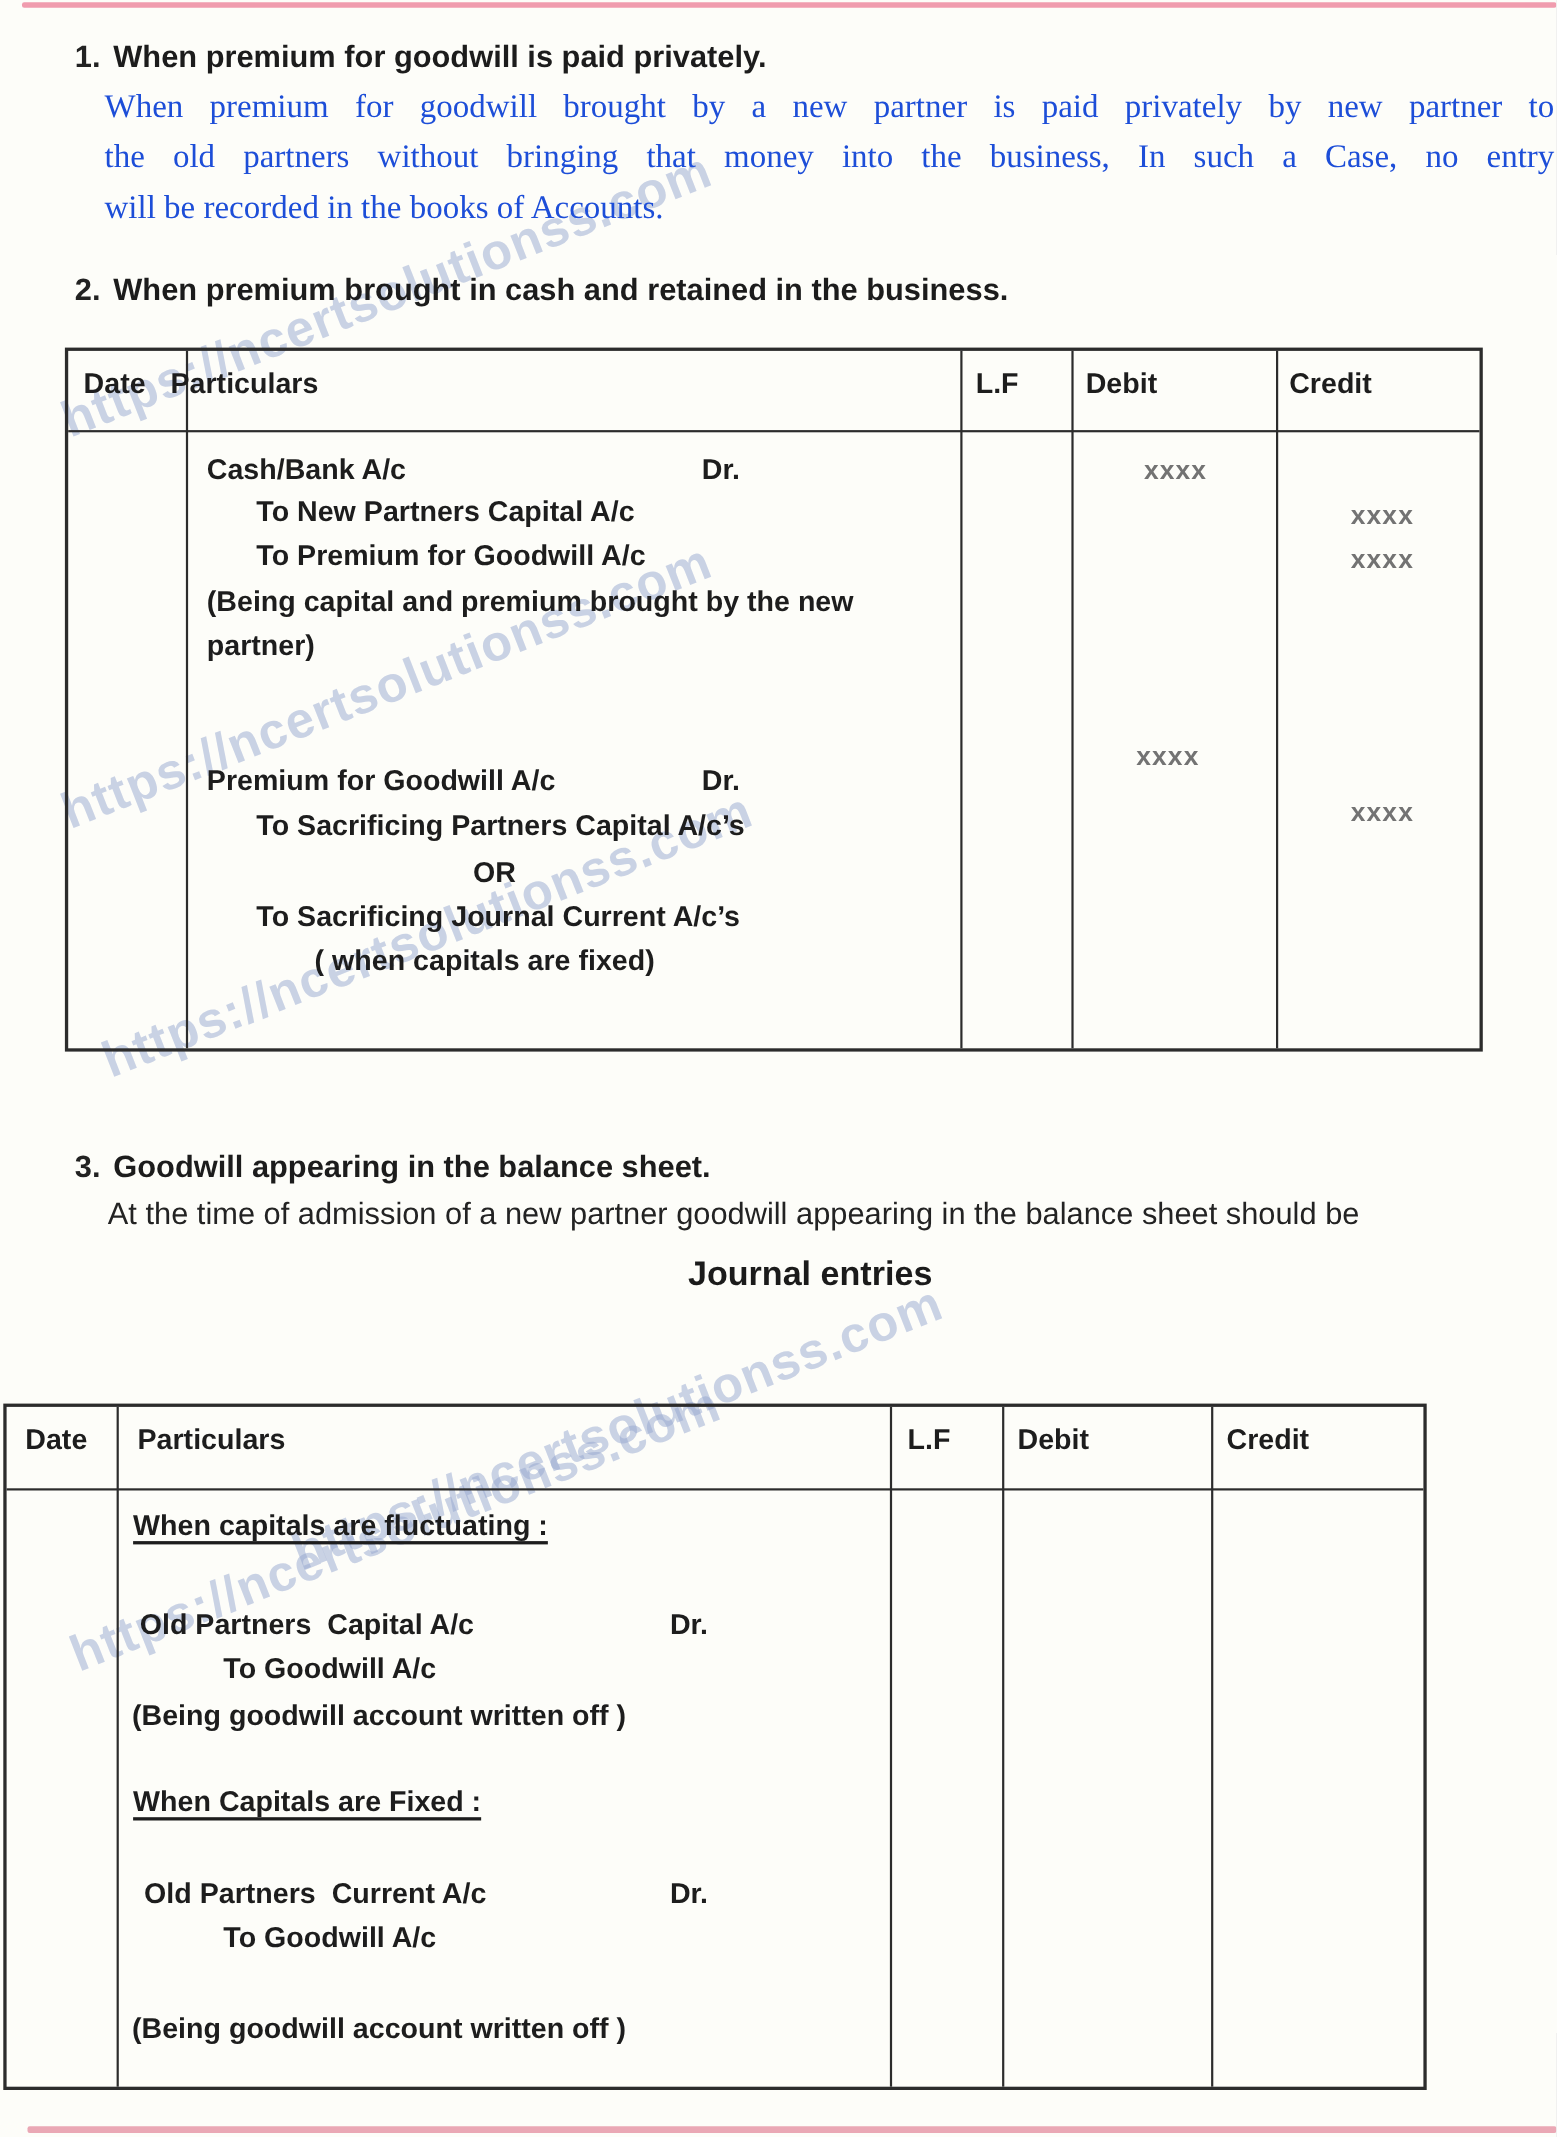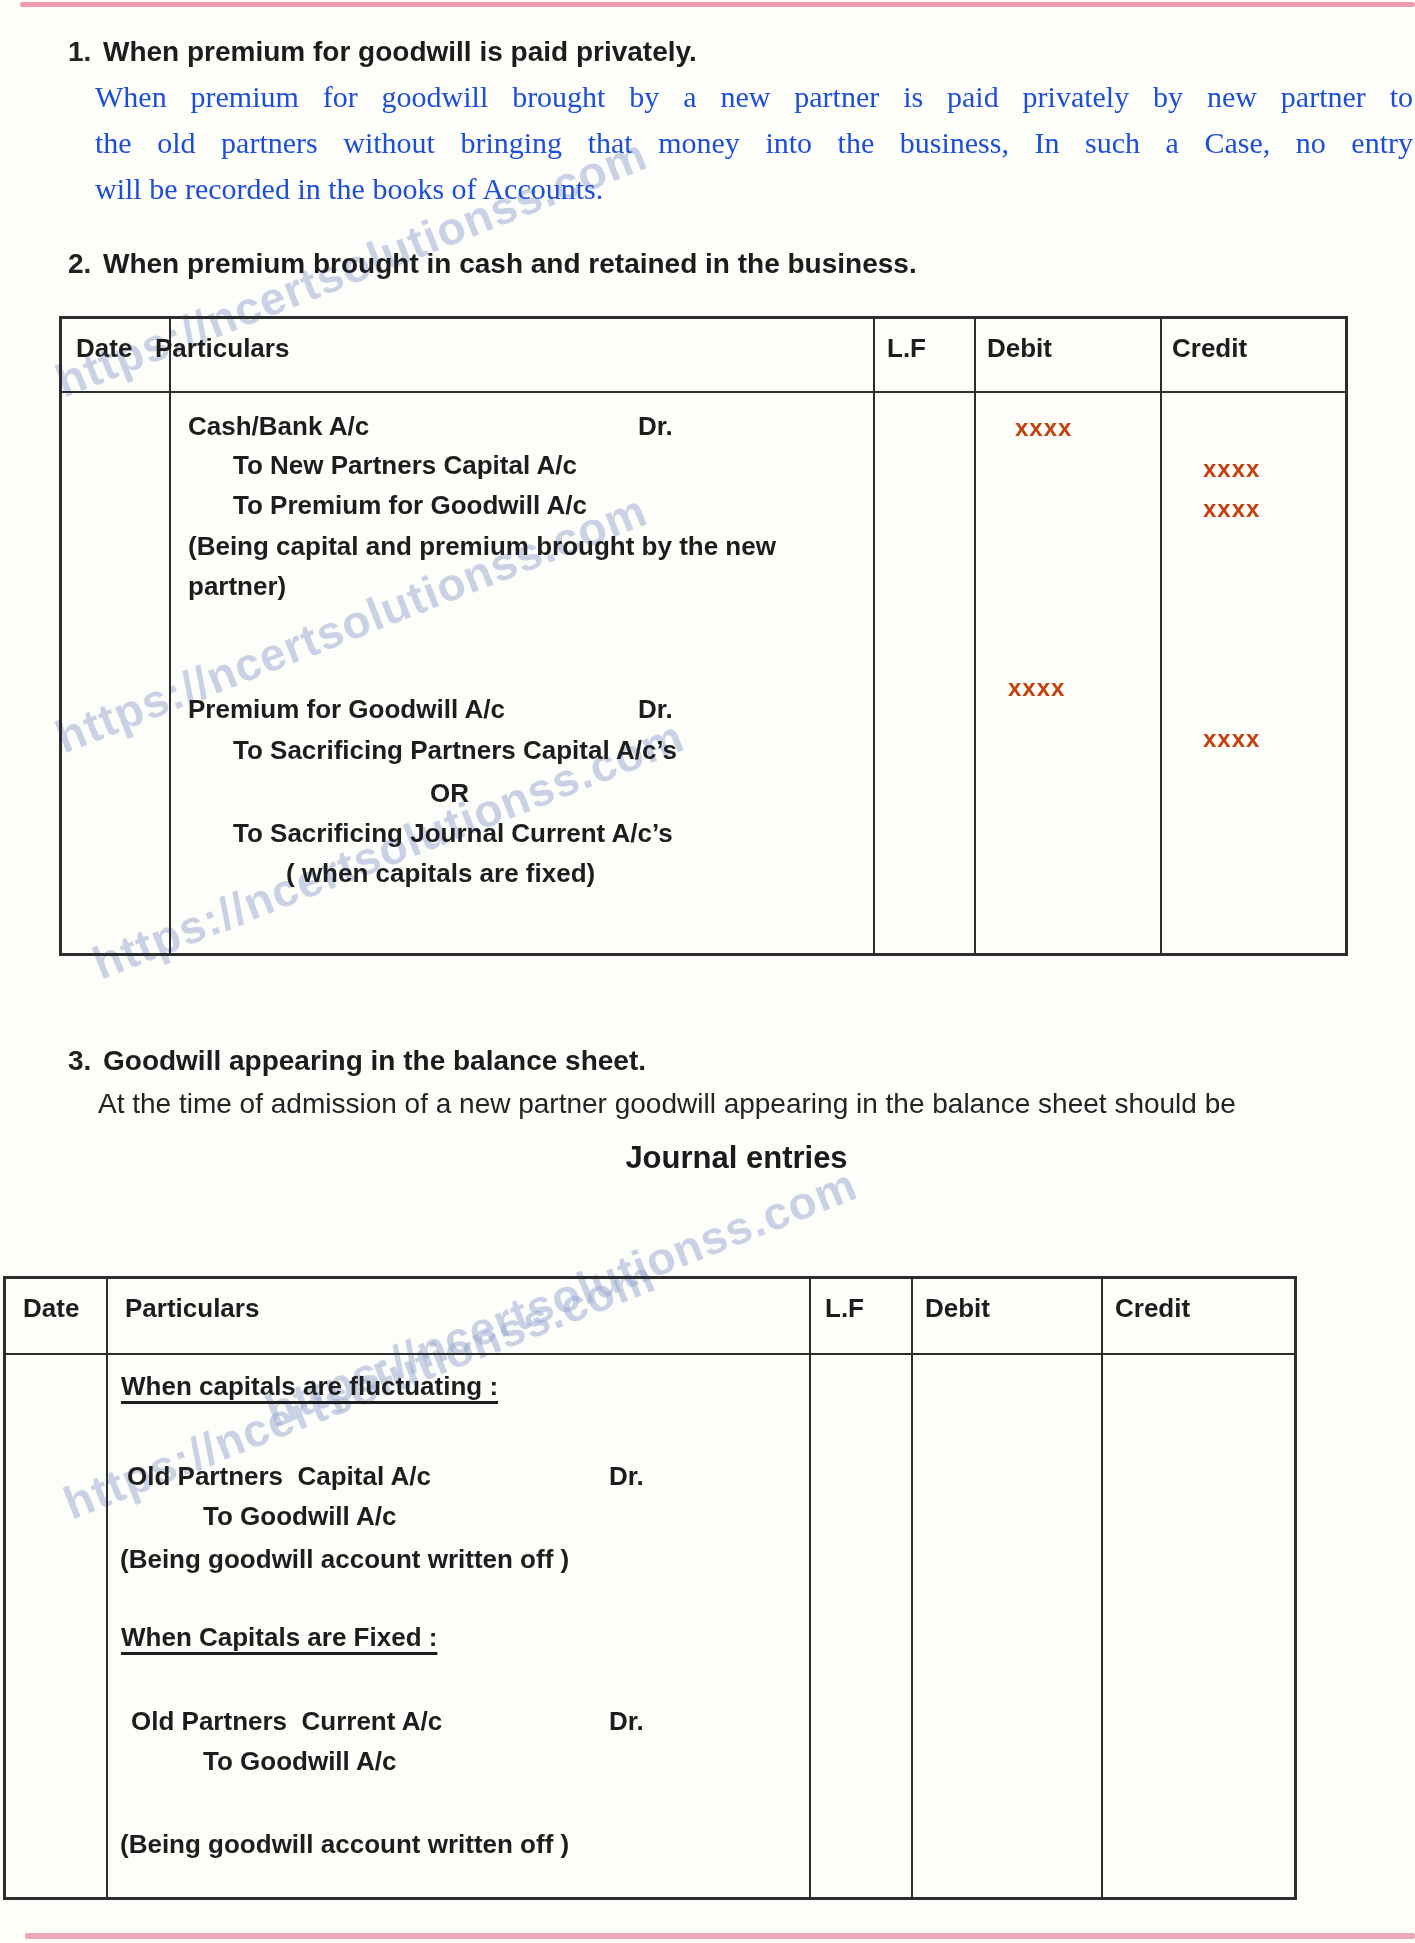--- a/index.html
+++ b/index.html
@@ -27,21 +27,21 @@
   .serifline.just{white-space:normal;text-align:justify;text-align-last:justify;}
   .plainline{position:absolute;font-size:28px;color:#232323;white-space:pre;}
   .jheading{position:absolute;left:0;width:1415px;text-align:center;
     font-size:31px;font-weight:bold;color:#1b1b1b;}
   .jtable{position:absolute;box-sizing:border-box;border:3px solid #2c2c2c;background:transparent;}
   .vline{position:absolute;top:0;bottom:0;width:2px;background:#2c2c2c;}
   .hline{position:absolute;left:0;right:0;height:2px;background:#2c2c2c;}
   .th{position:absolute;font-size:26px;font-weight:bold;color:#1d1d1d;white-space:pre;}
   .cell{position:absolute;font-size:26px;font-weight:bold;color:#1d1d1d;white-space:pre;}
   .cell.u{text-decoration:underline;text-decoration-thickness:2.5px;text-underline-offset:6px;}
-  .amount{position:absolute;font-size:24px;font-weight:bold;color:#c2410c;letter-spacing:1px;}
+  .amount{position:absolute;font-size:24px;font-weight:bold;color:#737373;letter-spacing:1px;margin-left:25px;}
 </style>
 </head>
 <body>
 
 <div class="page">
 
   <div class="accent" style="left:20px;top:2px;width:1395px;height:5px;background:#f09cae;"></div>
   <div class="accent" style="left:25px;top:1933px;width:1390px;height:6px;background:#eaa8b5;"></div>
 
   <div class="watermark" style="left:58px;top:356px;">https://ncertsolutionss.com</div>

